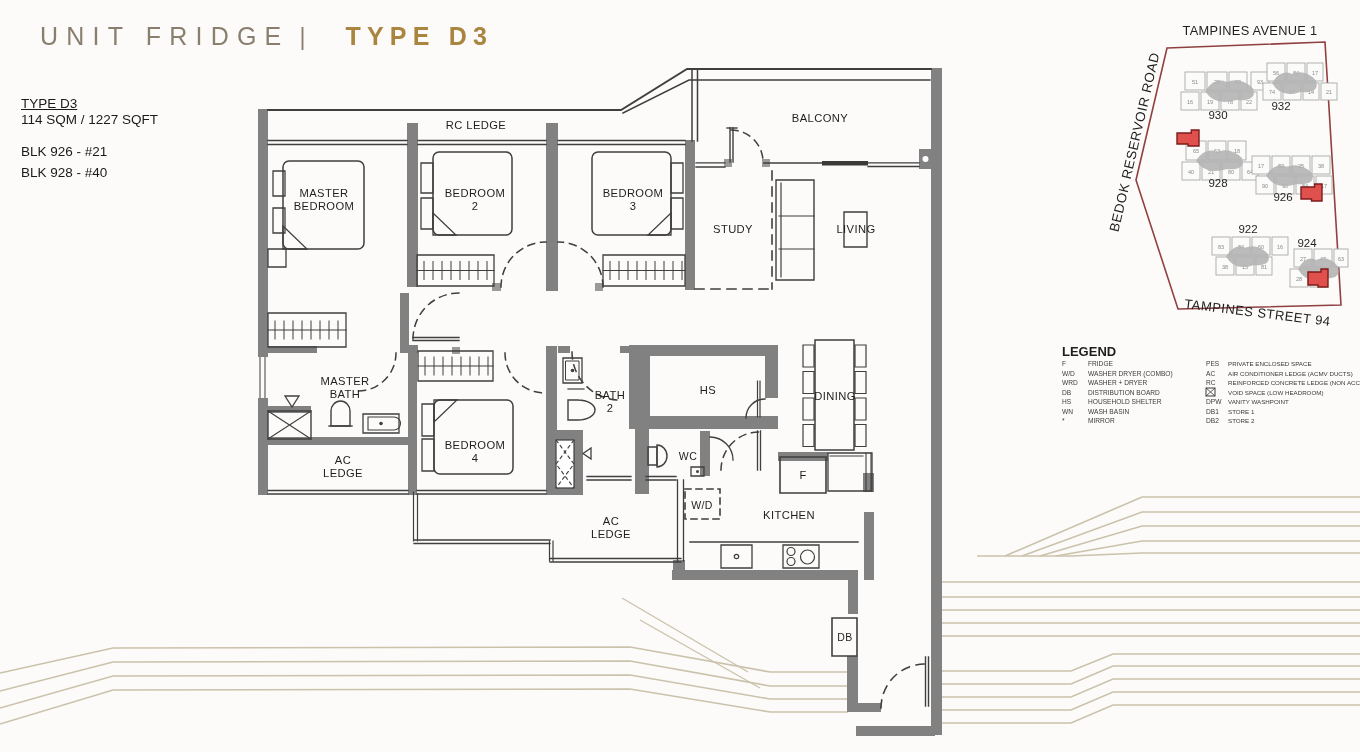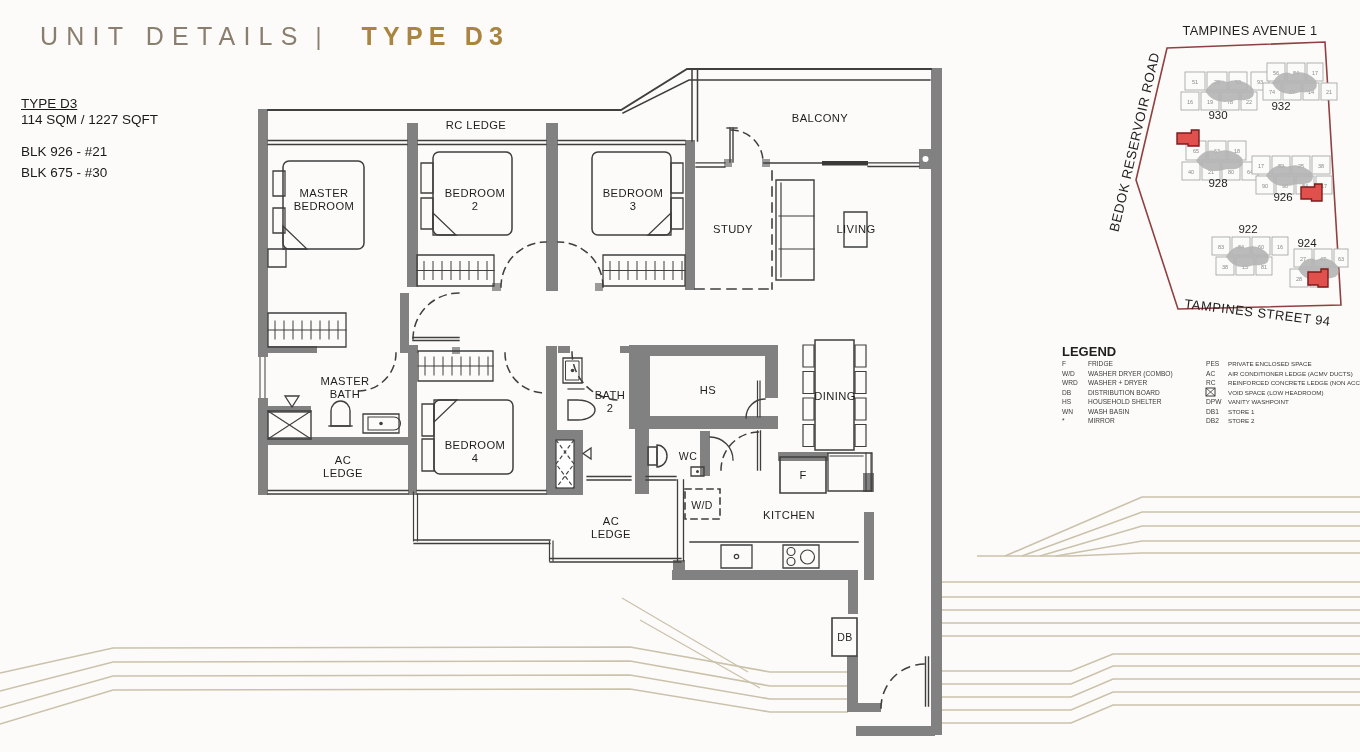--- a/index.html
+++ b/index.html
@@ -2,25 +2,25 @@
 <html><head><meta charset="utf-8"><style>
 html,body{margin:0;padding:0;width:1360px;height:752px;background:#fcfbf9;overflow:hidden}
 *{font-family:"Liberation Sans",sans-serif}
 #title{position:absolute;left:40px;top:22px;white-space:nowrap}
 #title .a{font-size:25px;letter-spacing:8.2px;color:#8a7f6e}
 #title .bar{font-size:23px;color:#8a7f6e;margin:0 40px 0 10px}
 #title .b{font-size:25px;font-weight:bold;letter-spacing:6.2px;color:#a9853f}
 .inf{position:absolute;left:21px;font-size:13.5px;color:#1a1a1a;white-space:nowrap}
 </style></head>
 <body>
-<div id="title"><span class="a">UNIT DETAILS</span><span class="bar">|</span><span class="b">TYPE D3</span></div>
+<div id="title"><span class="a">UNIT FRIDGE</span><span class="bar">|</span><span class="b">TYPE D3</span></div>
 <div class="inf" style="top:96px;text-decoration:underline">TYPE D3</div>
 <div class="inf" style="top:112px">114 SQM / 1227 SQFT</div>
 <div class="inf" style="top:144px">BLK 926 - #21</div>
-<div class="inf" style="top:165px">BLK 675 - #30</div>
+<div class="inf" style="top:165px">BLK 928 - #40</div>
 <svg width="1360" height="752" viewBox="0 0 1360 752" style="position:absolute;left:0;top:0">
 <g>
       <path d="M0.0,673.0 L113.0,648.0 L630.0,647.0 L770.0,672.0 L848.0,672.0" stroke="#cbc2ab" stroke-width="1.6" fill="none"></path>
       <path d="M0.0,691.0 L113.0,662.0 L630.0,661.0 L770.0,686.0 L848.0,686.0" stroke="#cbc2ab" stroke-width="1.6" fill="none"></path>
       <path d="M0.0,708.0 L113.0,676.0 L630.0,675.0 L770.0,699.0 L848.0,699.0" stroke="#cbc2ab" stroke-width="1.6" fill="none"></path>
       <path d="M0.0,724.0 L113.0,690.0 L630.0,689.0 L770.0,712.0 L848.0,712.0" stroke="#cbc2ab" stroke-width="1.6" fill="none"></path>
       <path d="M622.0,598.0 L748.0,672.0" stroke="#cbc2ab" stroke-width="1.3" fill="none"></path>
       <path d="M640.0,620.0 L760.0,688.0" stroke="#cbc2ab" stroke-width="1.3" fill="none"></path>
       <path d="M941.0,582.0 L1360.0,582.0" stroke="#cbc2ab" stroke-width="1.6" fill="none"></path>
       <path d="M941.0,597.0 L1360.0,597.0" stroke="#cbc2ab" stroke-width="1.6" fill="none"></path>

